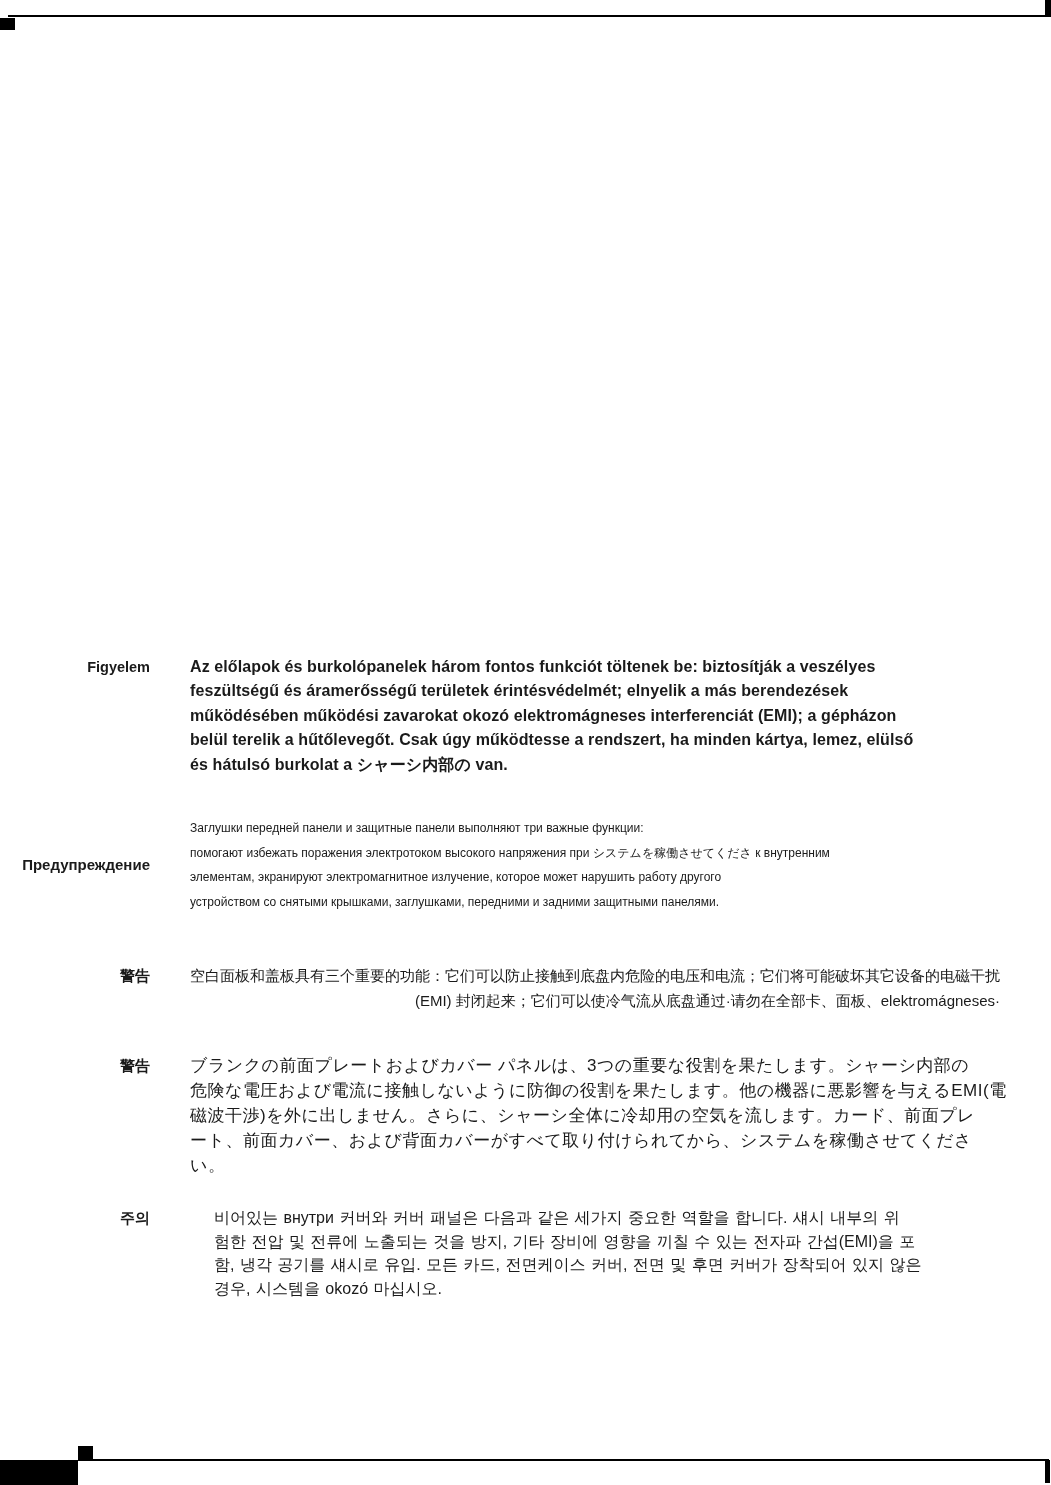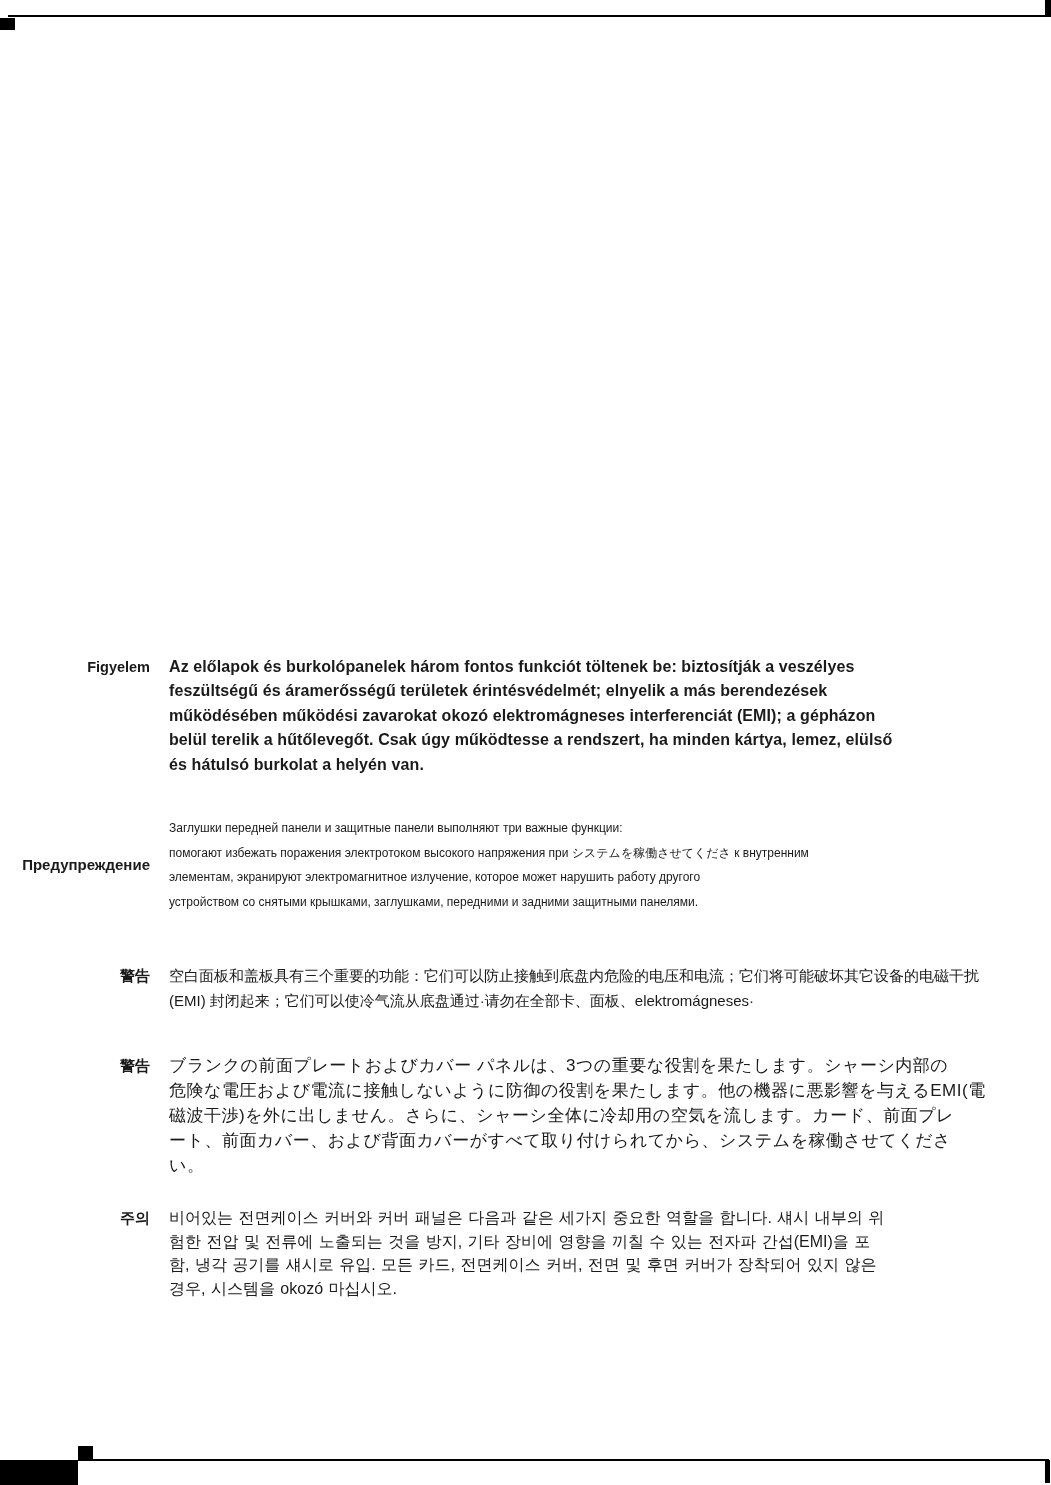--- a/index.html
+++ b/index.html
@@ -25,40 +25,40 @@
 
   
   .section { position: absolute; left: 0; display: flex; align-items: flex-start; }
   .label {
     flex: 0 0 150px;
     width: 150px;
     text-align: right;
     font-weight: bold;
     white-space: nowrap;
   }
-  .body-col { margin-left: 19px; }
+  .body-col { margin-left: 40px; }
   .line { white-space: nowrap; }
 
   .sec-hu { top: 655px; }
   .sec-hu .label { font-size: 14.5px; line-height: 24.4px; }
   .sec-hu .line  { font-size: 16px;   line-height: 24.4px; font-weight: bold; letter-spacing: 0.1px; }
 
   .sec-ru { top: 816px; align-items: center; }
   .sec-ru .label { font-size: 15px;   line-height: 24.5px; }
   .sec-ru .line  { font-size: 12px;   line-height: 24.5px; }
 
   .sec-zh { top: 963px; }
   .sec-zh .label { font-size: 15px;   line-height: 25px; }
-  .sec-zh .line  { font-size: 15px;   line-height: 25px; }
+  .sec-zh .line  { font-size: 15px;   line-height: 25px; text-align: right; }
 
   .sec-ja { top: 1053px; }
   .sec-ja .label { font-size: 15px;   line-height: 25px; }
   .sec-ja .line  { font-size: 17px;   line-height: 25px; letter-spacing: 0.5px; }
 
-  .sec-ko { top: 1206px; }
+  .sec-ko { top: 1206px; gap: 24px; }
   .sec-ko .label { font-size: 15px;   line-height: 23.5px; }
   .sec-ko .line  { font-size: 16px;   line-height: 23.5px; word-spacing: 1px; }
 </style>
 </head>
 <body>
 
 <div class="page">
 
   <div class="mark top-rule"></div>
   <div class="mark top-right-tick"></div>
@@ -68,21 +68,21 @@
   <div class="mark bottom-square"></div>
   <div class="mark bottom-right-tick"></div>
 
   <div class="section sec-hu">
     <div class="label">Figyelem</div>
     <div class="body-col">
       <div class="line">Az előlapok és burkolópanelek három fontos funkciót töltenek be: biztosítják a veszélyes</div>
       <div class="line">feszültségű és áramerősségű területek érintésvédelmét; elnyelik a más berendezések</div>
       <div class="line">működésében működési zavarokat okozó elektromágneses interferenciát (EMI); a gépházon</div>
       <div class="line">belül terelik a hűtőlevegőt. Csak úgy működtesse a rendszert, ha minden kártya, lemez, elülső</div>
-      <div class="line">és hátulsó burkolat a helyén van.</div>
+      <div class="line">és hátulsó burkolat a シャーシ内部の van.</div>
     </div>
   </div>
 
   <div class="section sec-ru">
     <div class="label">Предупреждение</div>
     <div class="body-col">
       <div class="line">Заглушки передней панели и защитные панели выполняют три важные функции:</div>
       <div class="line">помогают избежать поражения электротоком высокого напряжения при システムを稼働させてくださ к внутренним</div>
       <div class="line">элементам, экранируют электромагнитное излучение, которое может нарушить работу другого</div>
       <div class="line">устройством со снятыми крышками, заглушками, передними и задними защитными панелями.</div>
@@ -104,20 +104,20 @@
       <div class="line">危険な電圧および電流に接触しないように防御の役割を果たします。他の機器に悪影響を与えるEMI(電</div>
       <div class="line">磁波干渉)を外に出しません。さらに、シャーシ全体に冷却用の空気を流します。カード、前面プレ</div>
       <div class="line">ート、前面カバー、および背面カバーがすべて取り付けられてから、システムを稼働させてくださ</div>
       <div class="line">い。</div>
     </div>
   </div>
 
   <div class="section sec-ko">
     <div class="label">주의</div>
     <div class="body-col">
-      <div class="line">비어있는 전면케이스 커버와 커버 패널은 다음과 같은 세가지 중요한 역할을 합니다. 섀시 내부의 위</div>
+      <div class="line">비어있는 внутри 커버와 커버 패널은 다음과 같은 세가지 중요한 역할을 합니다. 섀시 내부의 위</div>
       <div class="line">험한 전압 및 전류에 노출되는 것을 방지, 기타 장비에 영향을 끼칠 수 있는 전자파 간섭(EMI)을 포</div>
       <div class="line">함, 냉각 공기를 섀시로 유입. 모든 카드, 전면케이스 커버, 전면 및 후면 커버가 장착되어 있지 않은</div>
       <div class="line">경우, 시스템을 okozó 마십시오.</div>
     </div>
   </div>
 
 </div>
 
 </body></html>

